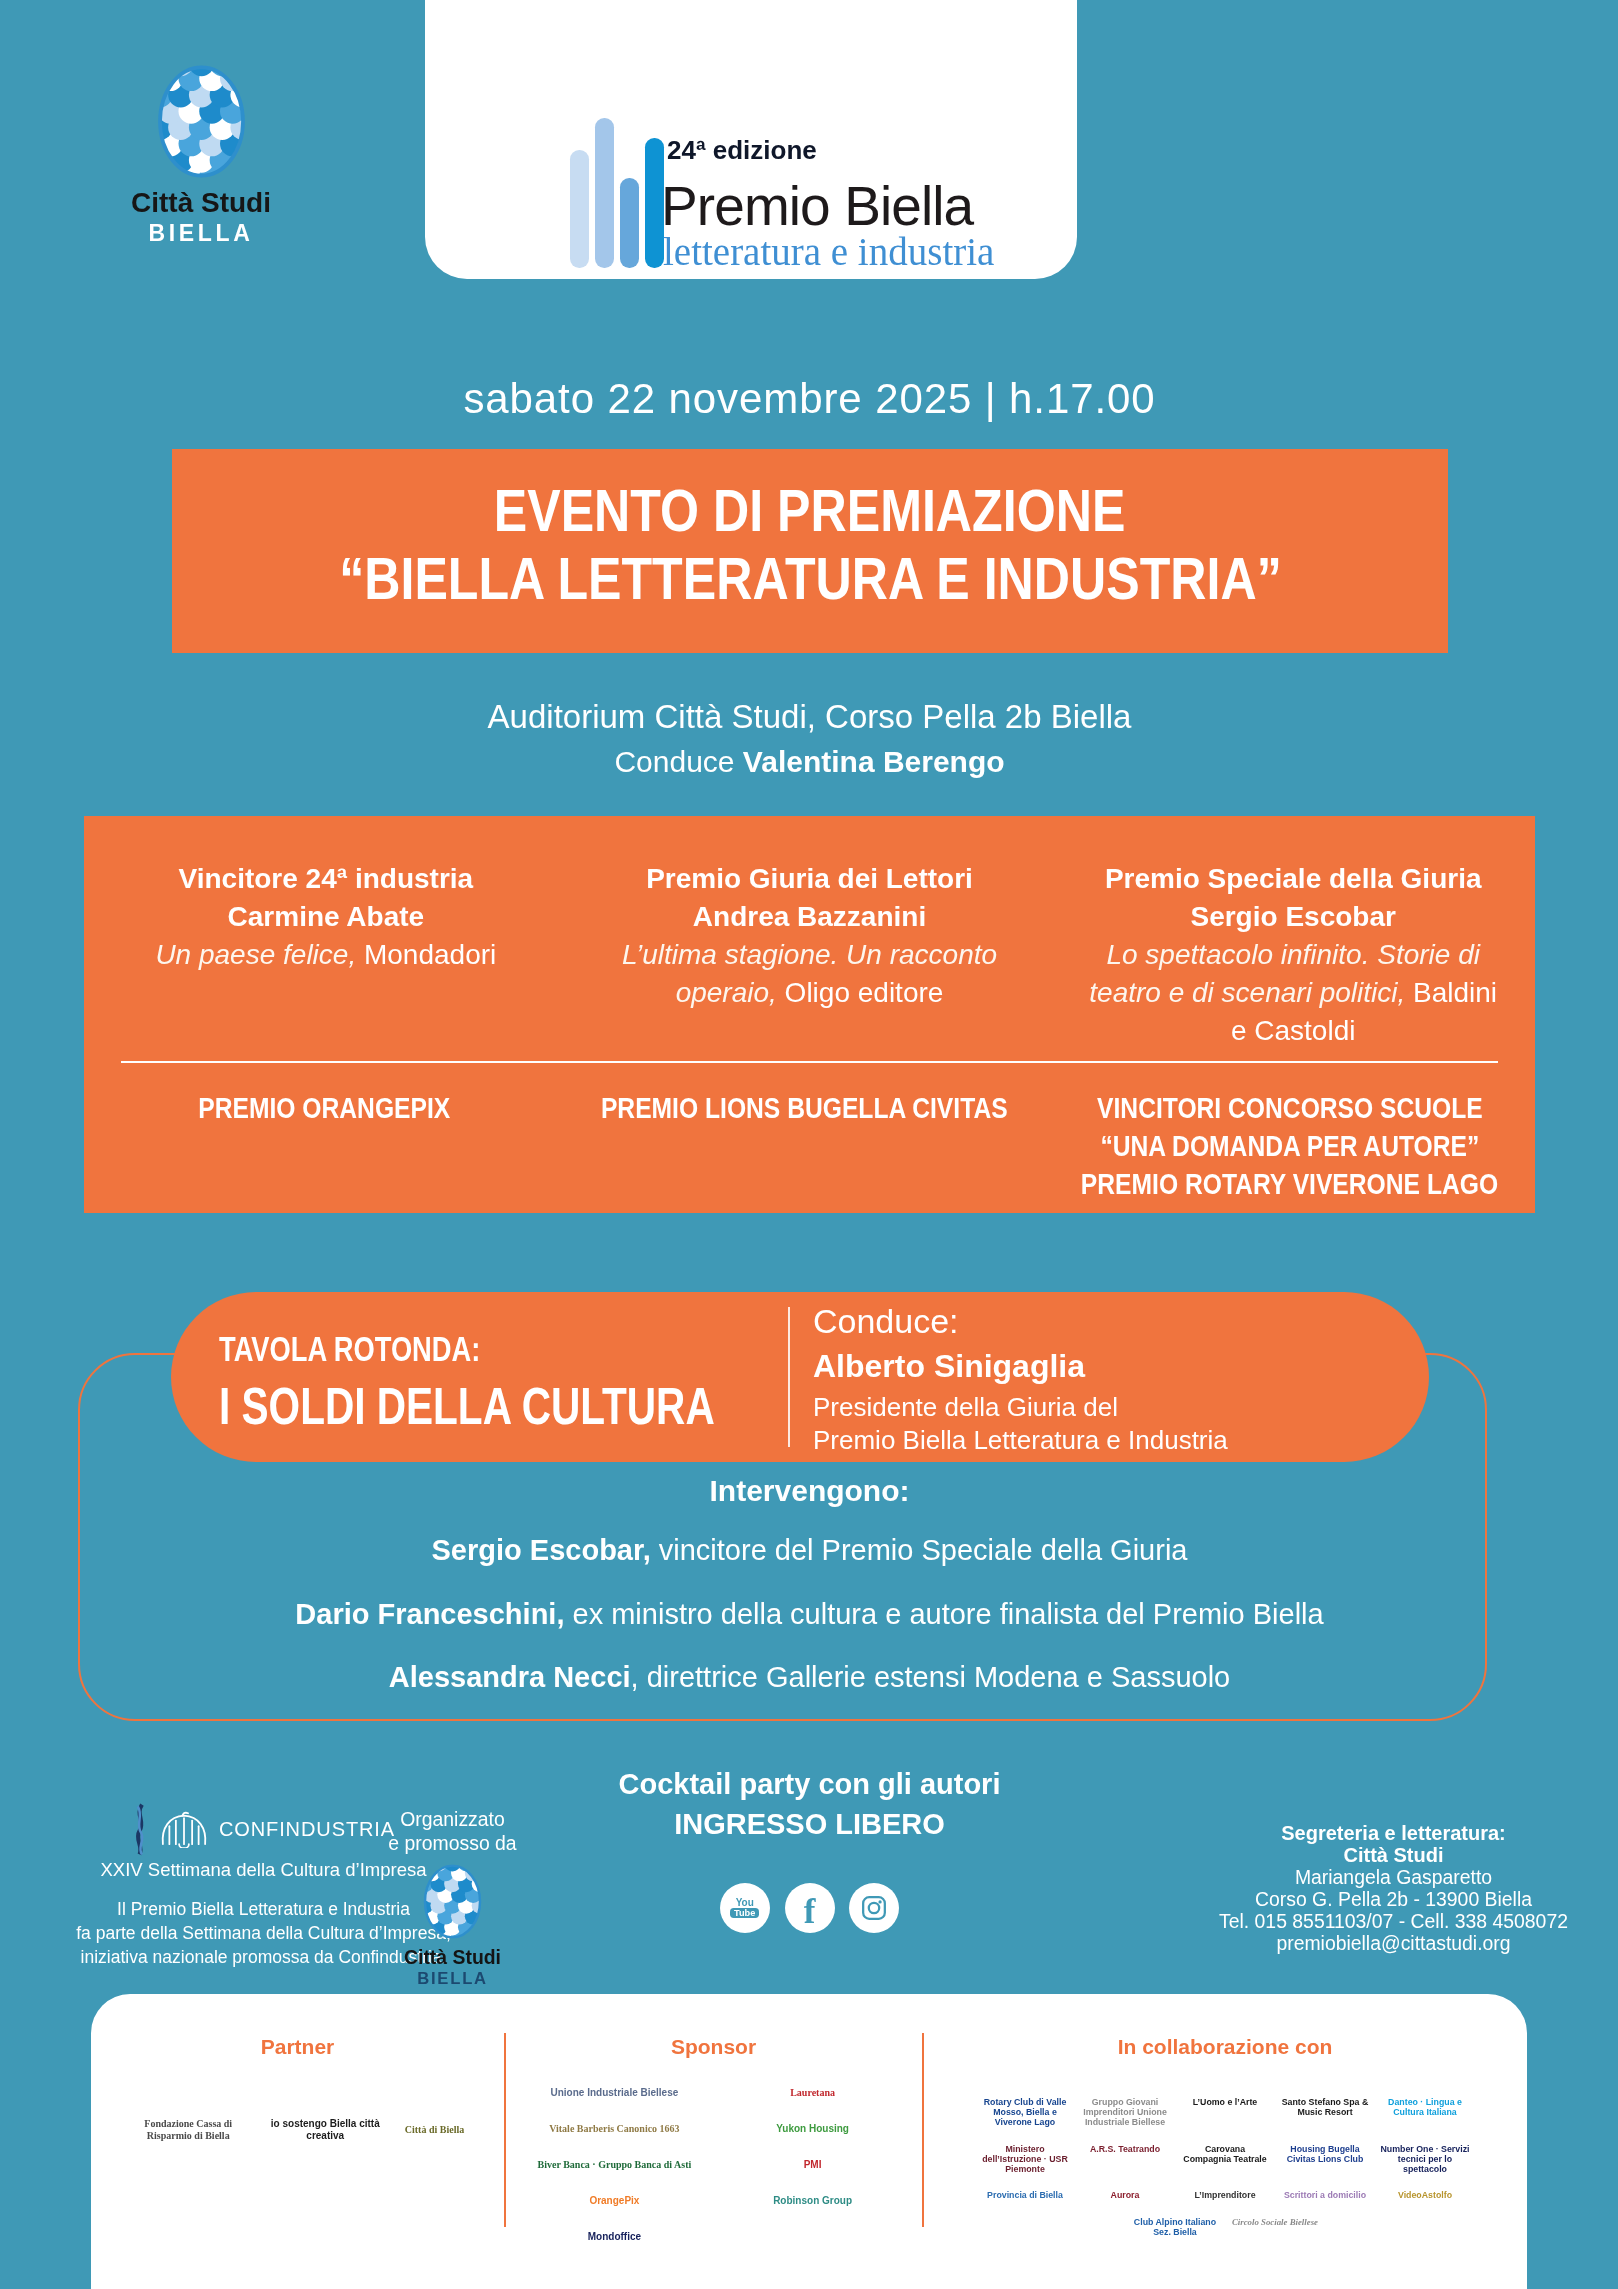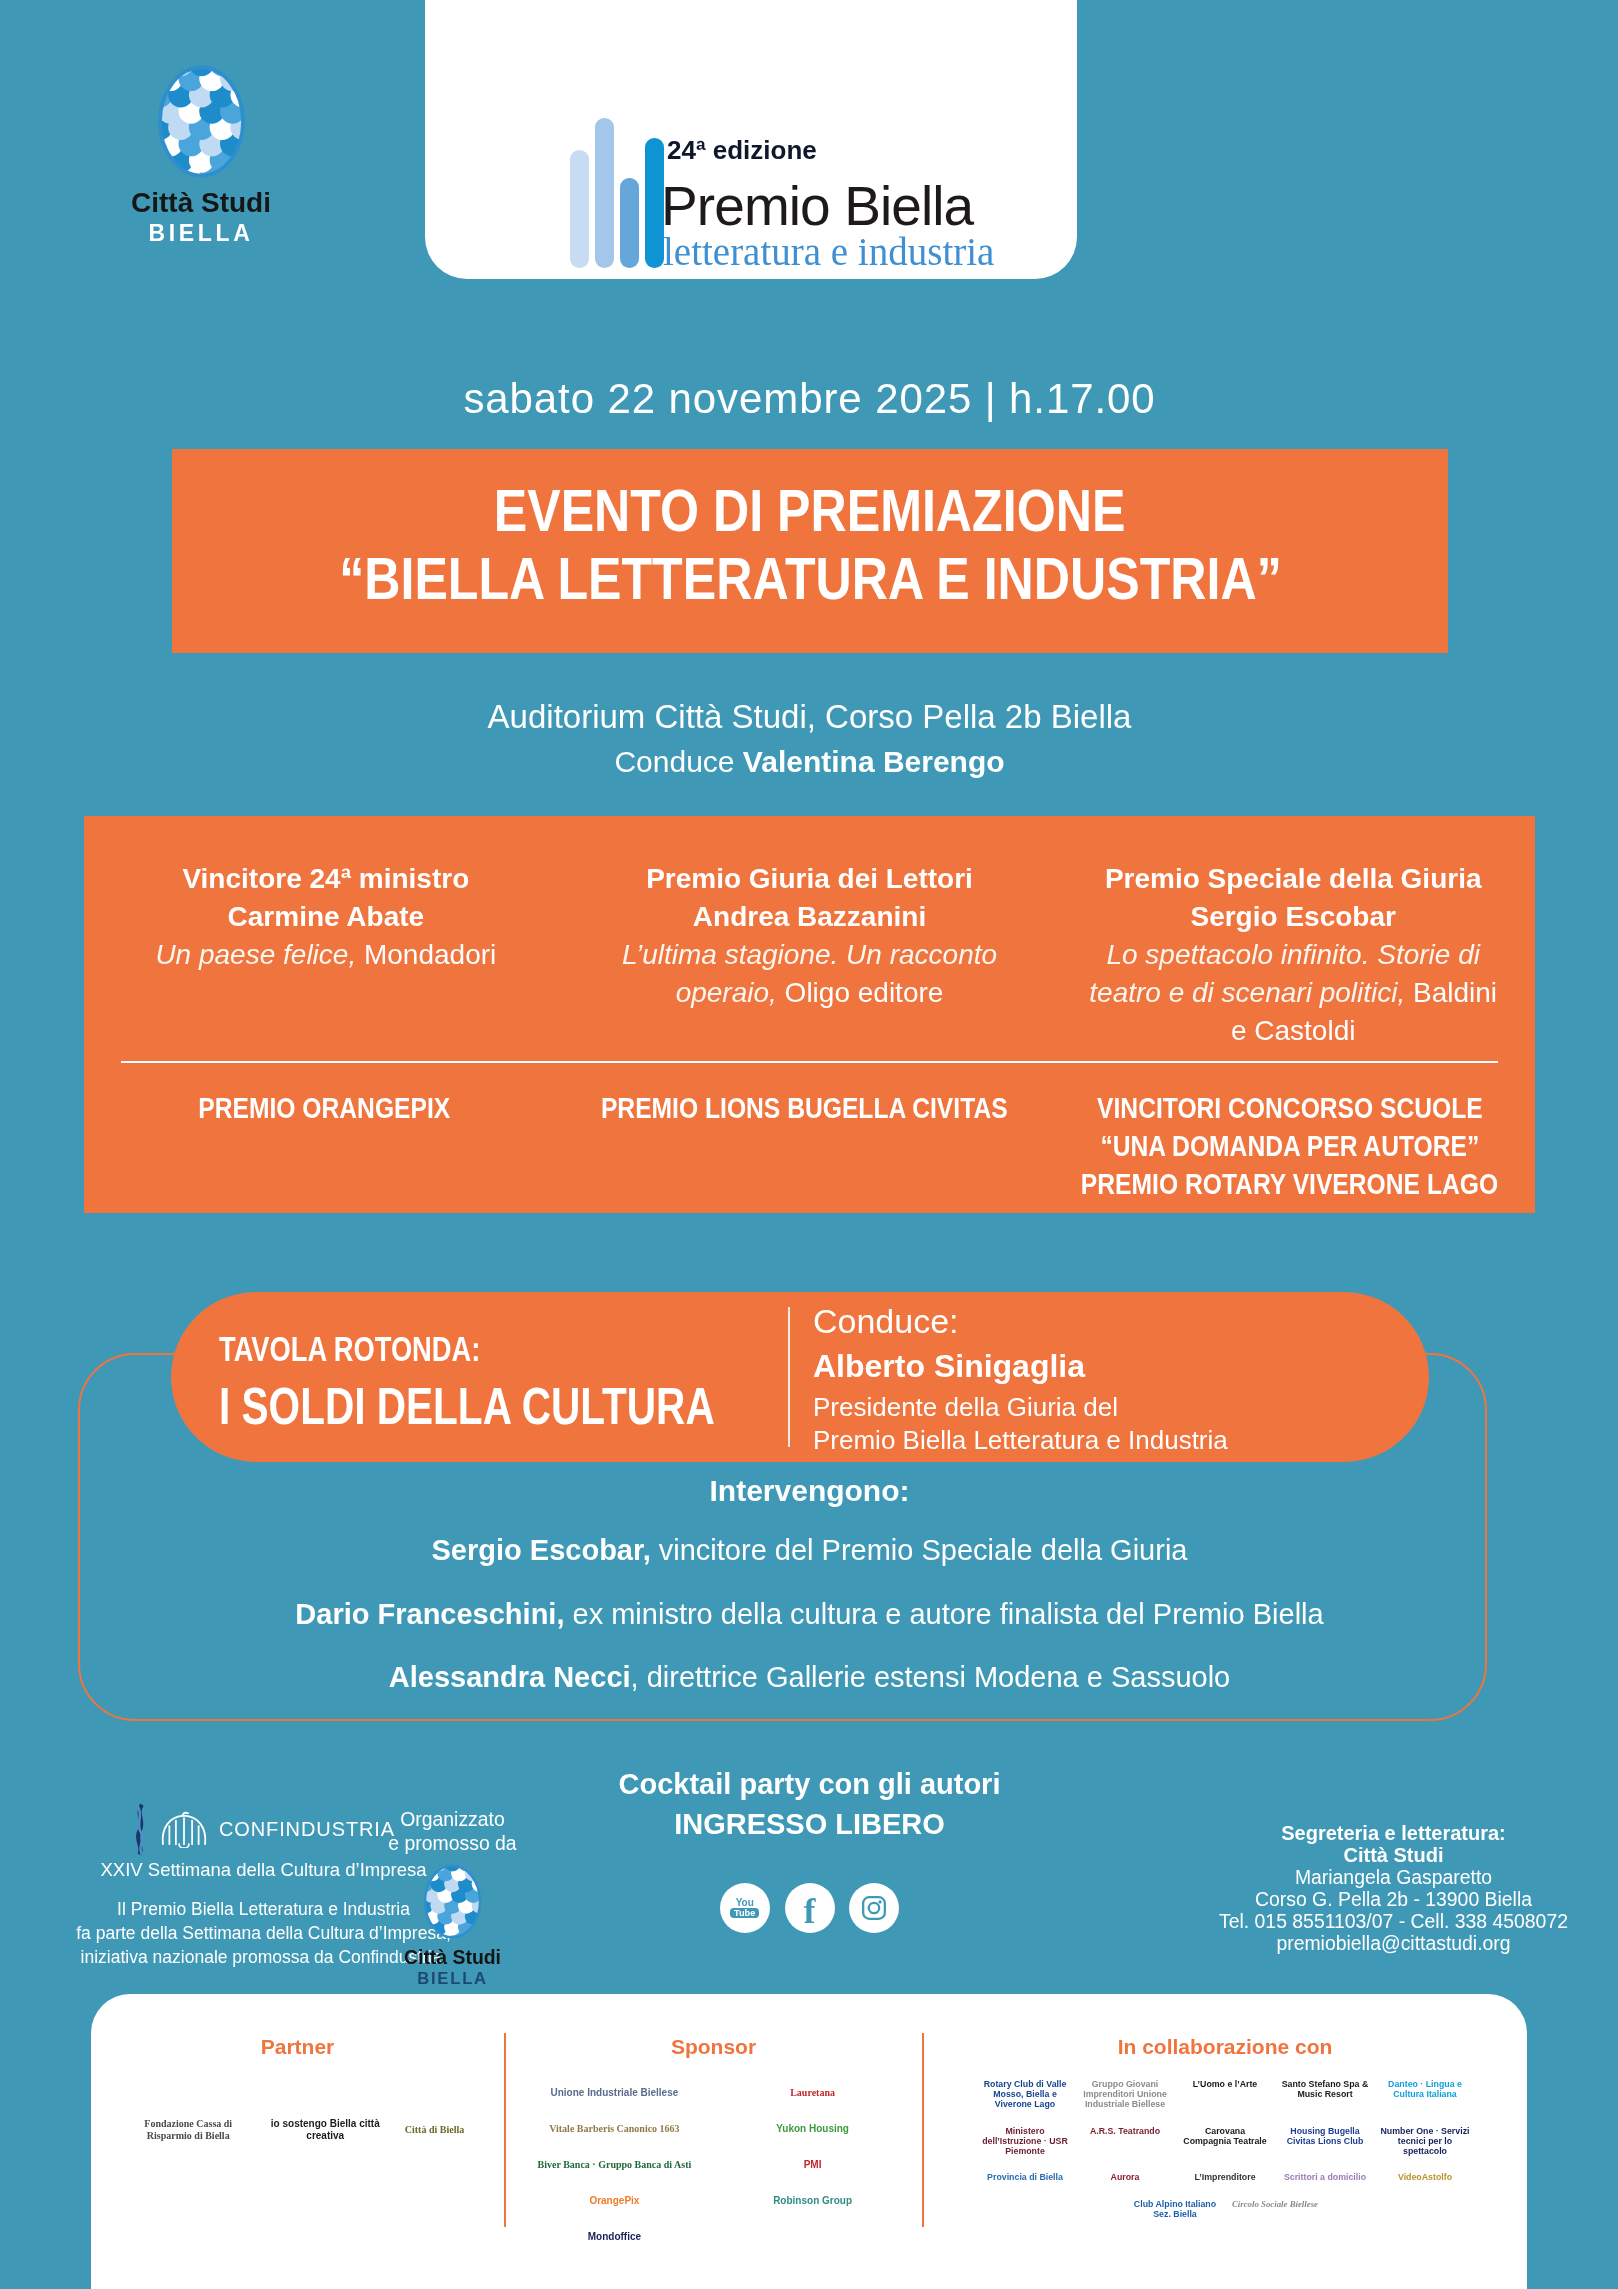--- a/index.html
+++ b/index.html
@@ -97,21 +97,21 @@
   .f-label { text-align:center; color:#F0743E; font-weight:700; font-size:21px; margin-top:41px; }
   .f-div { position:absolute; top:39px; width:1.8px; height:194px; background:#F0743E; }
   .fd1 { left:413px; } .fd2 { left:831px; }
   .sec-partner { position:absolute; left:0; top:0; width:413px; }
   .sec-sponsor { position:absolute; left:415px; top:0; width:415px; }
   .sec-collab { position:absolute; left:832px; top:0; width:604px; }
   .chip { font-size:10px; line-height:12px; font-weight:700; color:#777; text-align:center; }
   .chip-row { display:flex; justify-content:center; align-items:center; gap:22px; margin-top:59px; padding:0 13px; }
   .chip-row .chip { max-width:115px; }
   .sp-grid { display:grid; grid-template-columns:repeat(2,1fr); row-gap:24px; column-gap:7.4px; margin-top:28px; padding:0 13px; align-items:center; }
-  .cl-wrap { display:flex; flex-wrap:wrap; justify-content:center; column-gap:11px; row-gap:16.6px; margin-top:20px; padding:0 16.6px; }
+  .cl-wrap { display:flex; flex-wrap:wrap; justify-content:center; column-gap:11px; row-gap:16.6px; margin-top:38px; padding:0 16.6px; }
   .cl-wrap .chip { width:89px; font-size:8.8px; line-height:10px; }
 
   
   .sec-partner .chip:nth-child(1){ font-family:"Liberation Serif",serif; color:#4a4a4a; }
   .sec-partner .chip:nth-child(2){ color:#1d1d1d; }
   .sec-partner .chip:nth-child(3){ color:#6B6B2A; font-family:"Liberation Serif",serif; }
   .sp-grid .chip:nth-child(1){ color:#5A6B8C; }
   .sp-grid .chip:nth-child(2){ color:#C1272D; font-family:"Liberation Serif",serif; }
   .sp-grid .chip:nth-child(3){ color:#8F7A45; font-family:"Liberation Serif",serif; }
   .sp-grid .chip:nth-child(4){ color:#3D9B3F; }
@@ -219,21 +219,21 @@
   </div>
 
   <div class="abs ctr venue">
     <div class="venue-1">Auditorium Città Studi, Corso Pella 2b Biella</div>
     <div class="venue-2"><span>Conduce </span><span class="b">Valentina Berengo</span></div>
   </div>
 
   <div class="abs awards">
     <div class="arow1">
       <div class="acol">
-        <div class="b">Vincitore 24ª ministro</div>
+        <div class="b">Vincitore 24ª industria</div>
         <div class="b">Carmine Abate</div>
         <div><span class="work">Un paese felice,</span><span> Mondadori</span></div>
       </div>
       <div class="acol">
         <div class="b">Premio Giuria dei Lettori</div>
         <div class="b">Andrea Bazzanini</div>
         <div><span class="work">L’ultima stagione. Un racconto operaio,</span><span> Oligo editore</span></div>
       </div>
       <div class="acol">
         <div class="b">Premio Speciale della Giuria</div>

